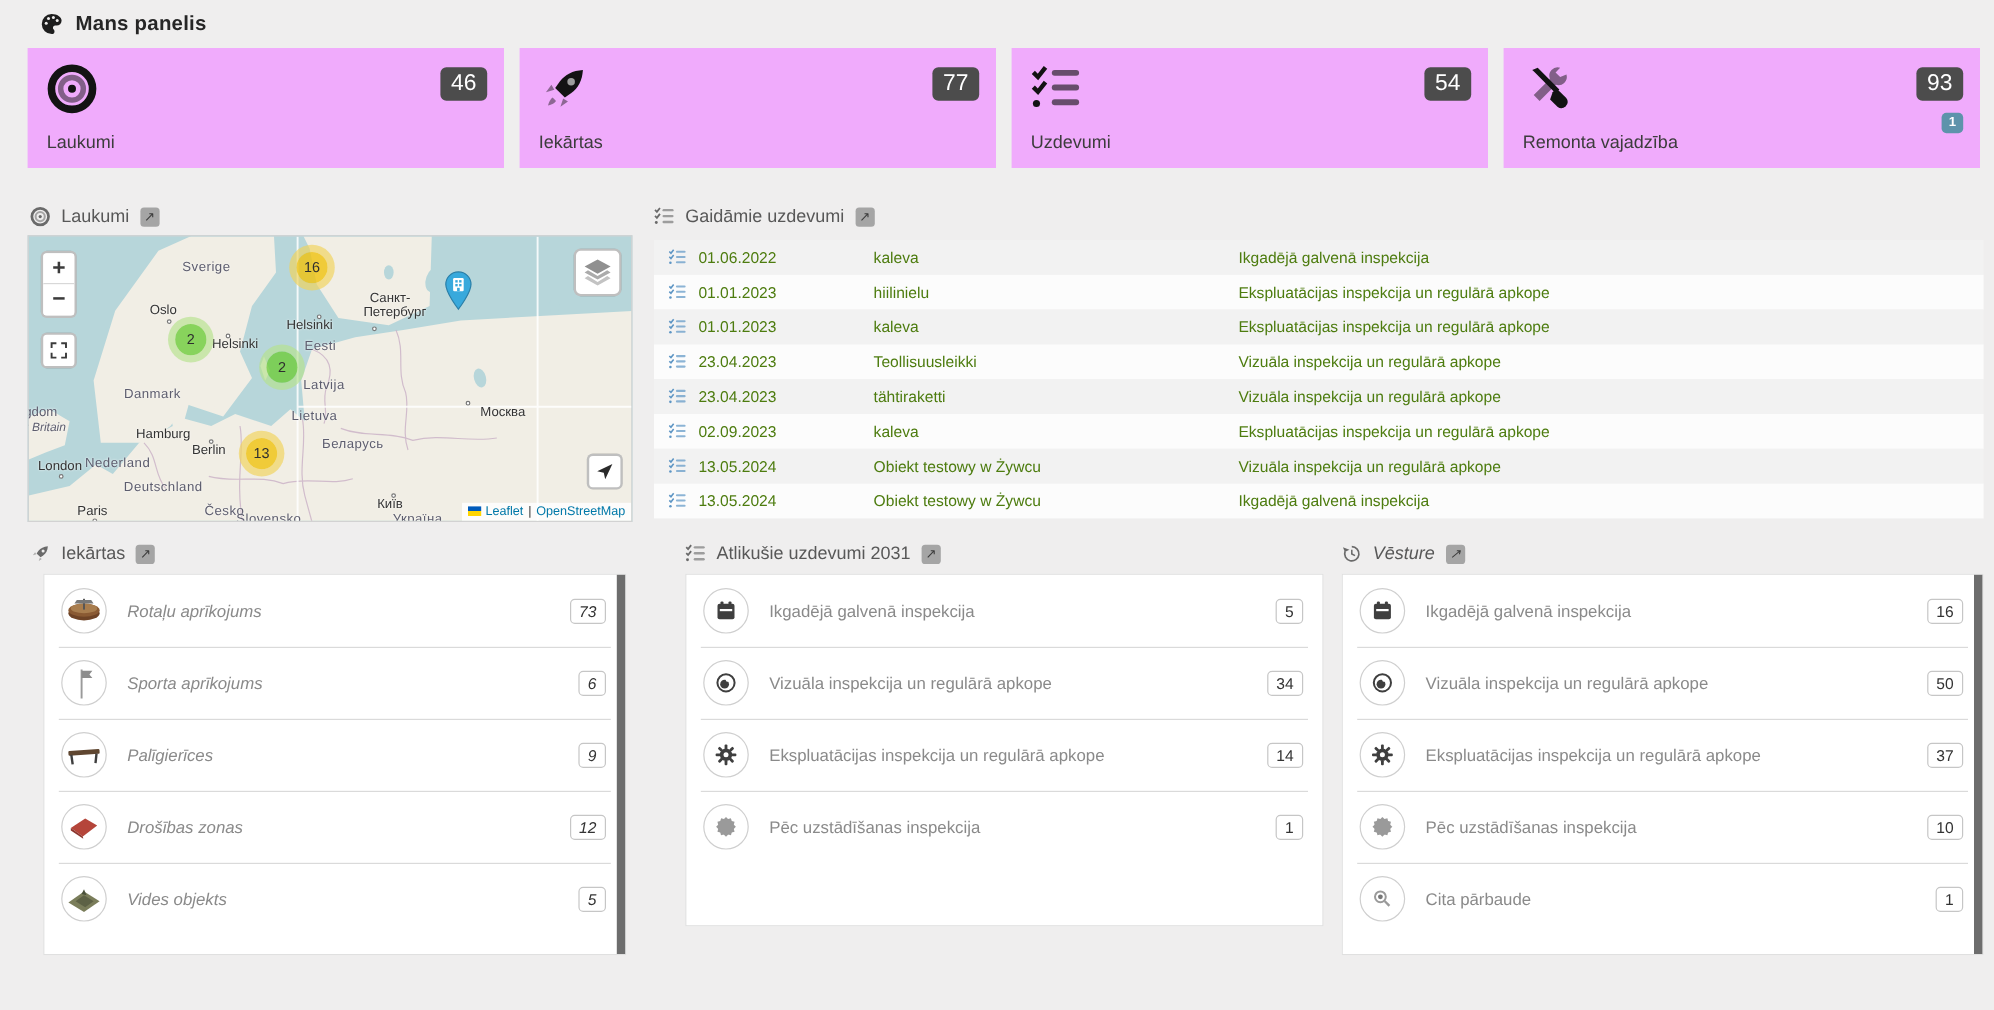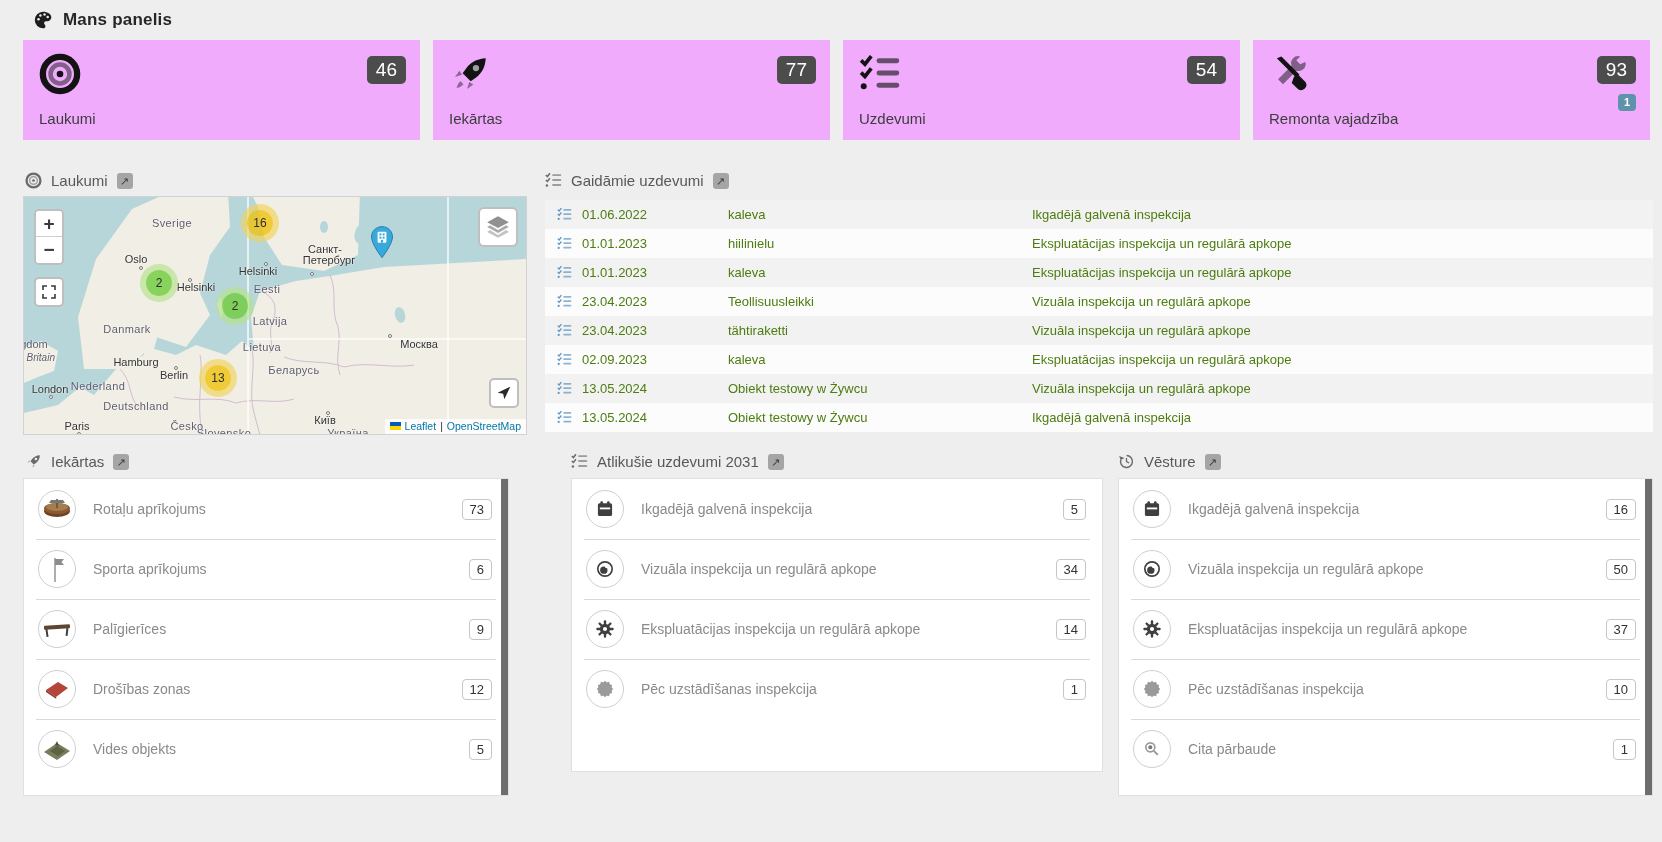--- a/index.html
+++ b/index.html
@@ -420,21 +420,21 @@
     <span class="sh-icon">
         <svg viewBox="0 0 24 24">
           <path d="M21 3c-4.9.3-8.5 2.2-11 5.5L7.8 11.6l4.6 4.6 3.1-2.2C18.8 11.5 20.7 7.9 21 3z" fill="currentColor"></path>
           <circle cx="15.4" cy="8.6" r="1.8" fill="#efeeee"></circle>
           <path d="M7.4 12.4l-4 1.3 2.6-3.6zM11.6 16.6l-1.3 4 3.6-2.6z" fill="currentColor" opacity=".5"></path>
         </svg>
       </span>
     <span>Iekārtas</span>
     <span class="ext-link">↗</span>
   </div>
-  <div class="list-card" style="left:23px;width:486px;height:318px;">
+  <div class="list-card" style="left:36px;width:486px;height:318px;font-style:italic;">
     <div class="list-row">
       <span class="circle-icon photo">
           <svg viewBox="0 0 34 34">
             <ellipse cx="17" cy="19" rx="13" ry="6" fill="#6e4326"></ellipse>
             <ellipse cx="17" cy="16.5" rx="13" ry="5.5" fill="#8a5a33"></ellipse>
             <ellipse cx="17" cy="15" rx="11" ry="4" fill="#a87d4e"></ellipse>
             <rect x="16.2" y="7" width="1.6" height="9" fill="#555"></rect>
             <path d="M9 11h16l-2-3H11z" fill="#777"></path>
           </svg>
         </span>
@@ -554,21 +554,21 @@
               <rect x="5" y="5" width="14" height="14" transform="rotate(45 12 12)"></rect>
               <rect x="5" y="5" width="14" height="14" transform="rotate(75 12 12)"></rect>
             </g>
           </svg>
         </span>
       <span class="list-label">Pēc uzstādīšanas inspekcija</span>
       <span class="count-box">1</span>
     </div>
   </div>
 
-  <div class="sec-head" style="left:1118px;top:453px;">
+  <div class="sec-head" style="left:1118px;top:453px;font-style:italic;">
     <span class="sh-icon">
         <svg viewBox="0 0 24 24">
           <path d="M12 3.6a8.4 8.4 0 1 1-7.9 5.5" fill="none" stroke="currentColor" stroke-width="2"></path>
           <path d="M1.6 4.2l2.2 5.6 5.4-2.6z" fill="currentColor"></path>
           <path d="M12 7.2v5l3.8 2" fill="none" stroke="currentColor" stroke-width="1.8"></path>
         </svg>
       </span>
     <span>Vēsture</span>
     <span class="ext-link">↗</span>
   </div>

